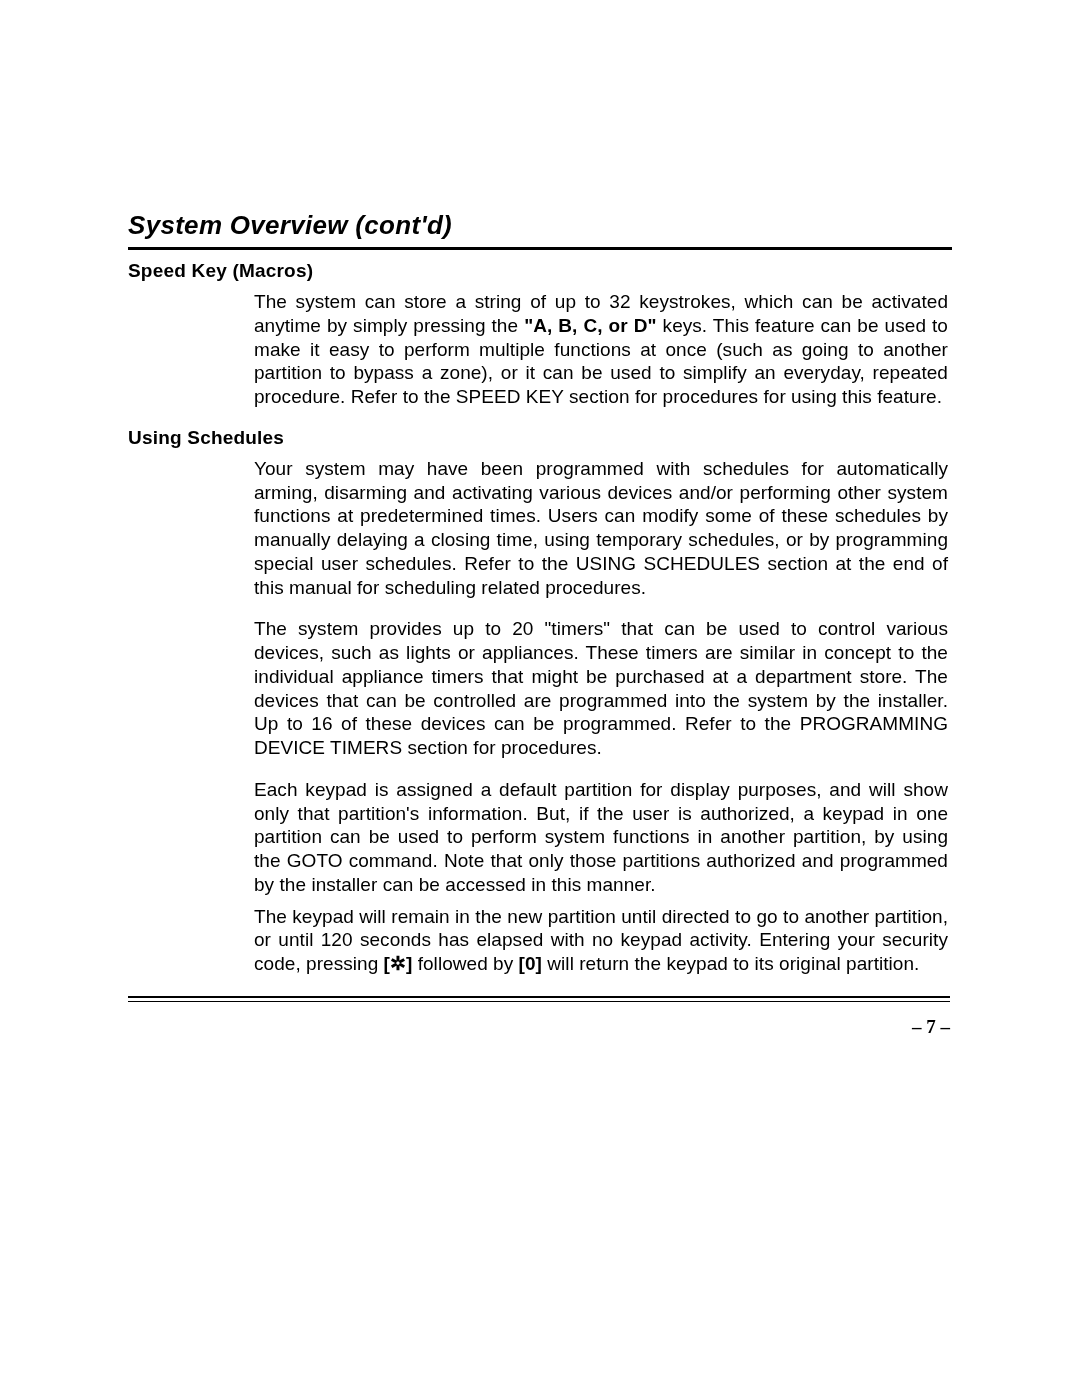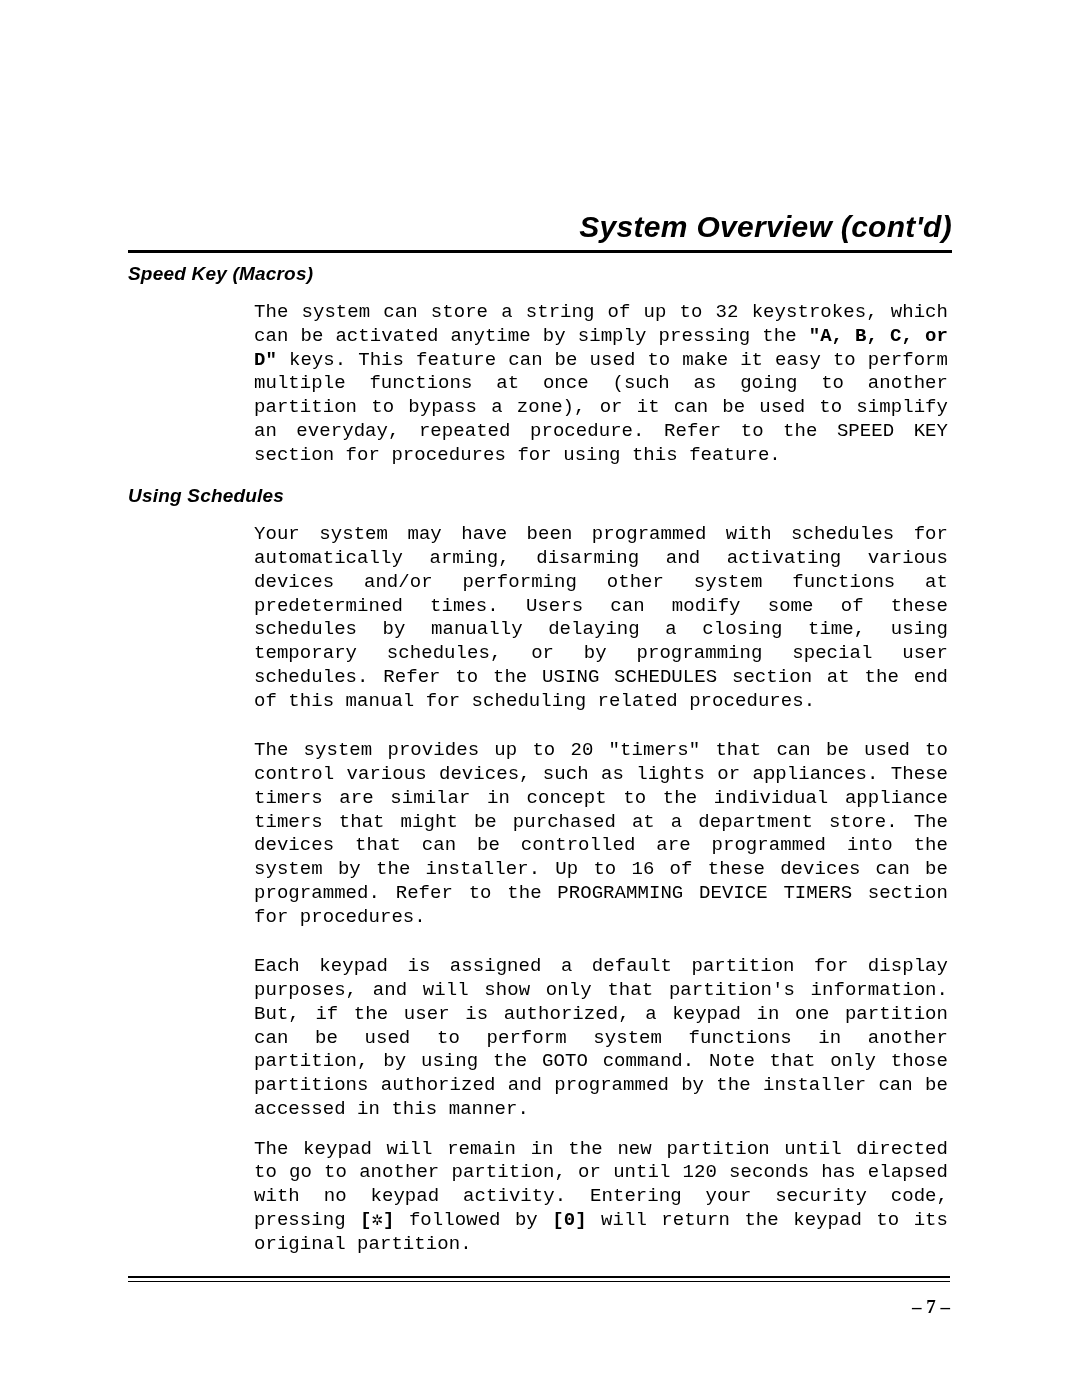--- a/index.html
+++ b/index.html
@@ -11,54 +11,53 @@
   }
   .page {
     width: 1080px;
     height: 1397px;
     position: relative;
     box-sizing: border-box;
     padding: 210px 128px 0 128px; 
   }
   .page-title {
     font-family: Arial, Helvetica, sans-serif;
-    font-size: 30px;
+    font-size: 26px;
     font-weight: bold;
     font-style: italic;
-    text-align: right;
+    text-align: left;
     margin: 0 0 6px 0;
     letter-spacing: 0.3px;
   }
   .title-rule {
     border: 0;
     border-top: 3px solid #000;
     margin: 0 0 10px 0;
   }
   .content {
     padding-left: 0;
     padding-right: 2px;
   }
   .section-head {
     font-family: Arial, Helvetica, sans-serif;
     font-size: 19px;
     font-weight: bold;
     margin: 8px 0 6px 0;
     letter-spacing: 0.2px;
-    font-style: italic;
   }
   .body-block {
     margin-left: 126px;
     margin-right: 2px;
   }
   .body-block p {
-    font-family: Liberation Mono, monospace;
+    font-family: Liberation Sans, sans-serif;
     font-size: 19px;
     line-height: 1.25;
     text-align: justify;
-    margin: 16px 0 3px 0;
+    margin: 8px 0 3px 0;
     letter-spacing: 0.05px;
   }
   .sec-gap {
     height: 7px;
   }
   .footer-rule {
     border: 0;
     border-top: 2px solid #000;
     margin: 20px 0 0 0;
   }

